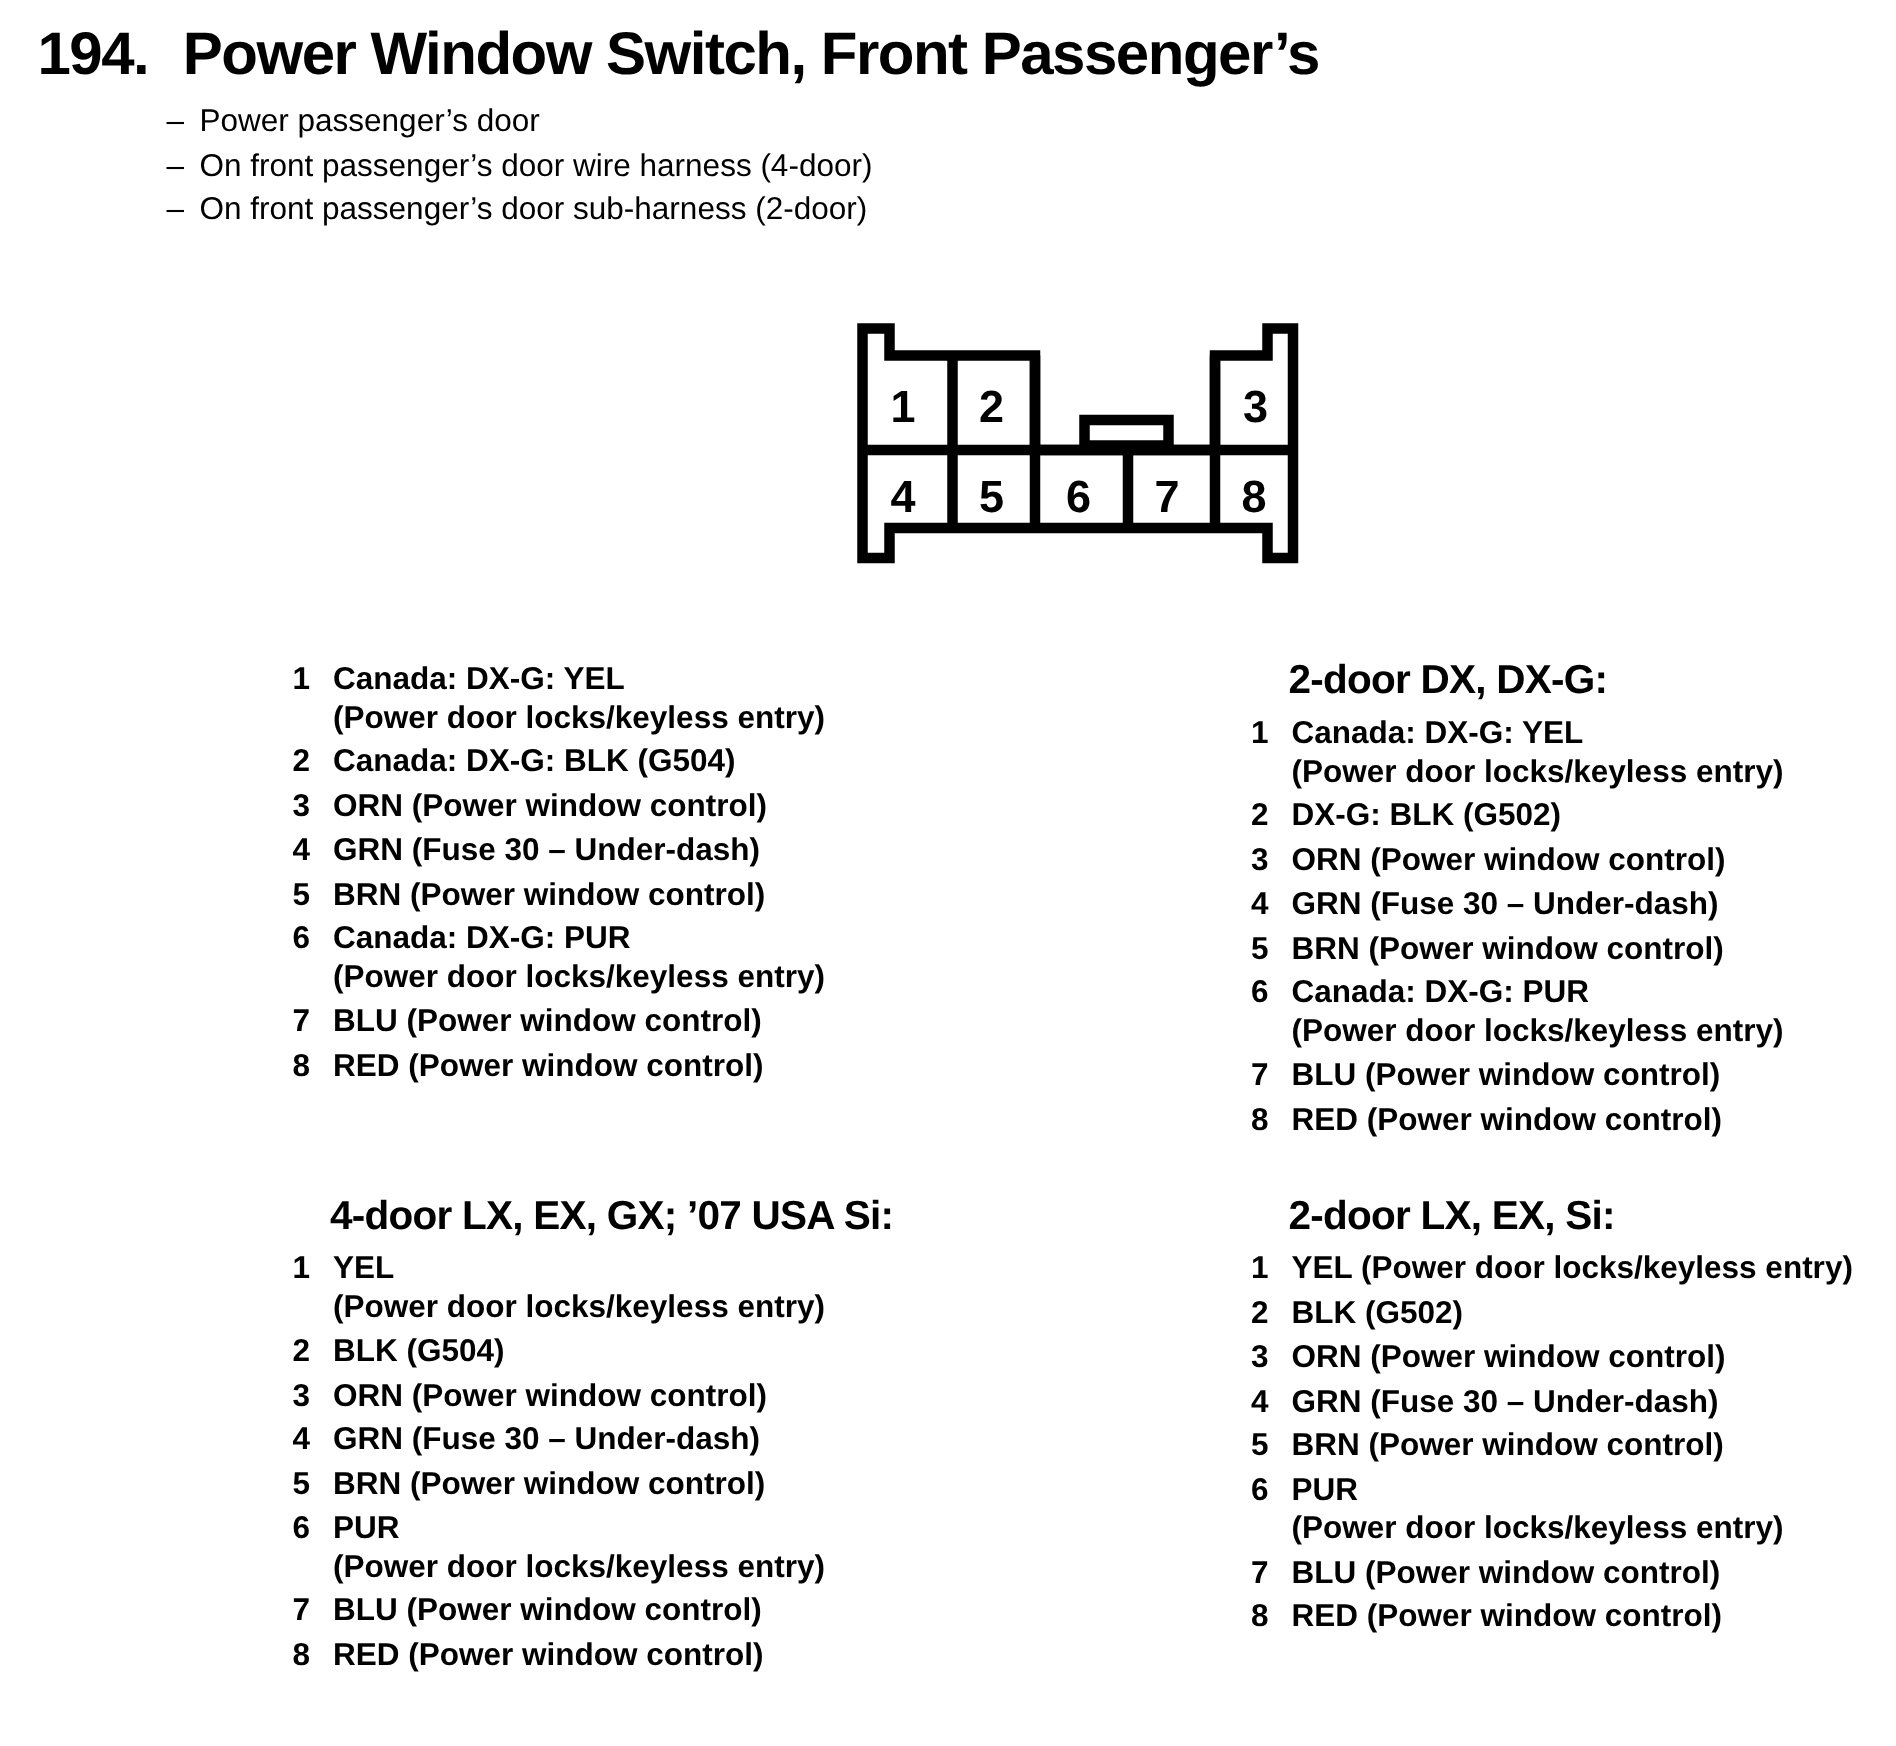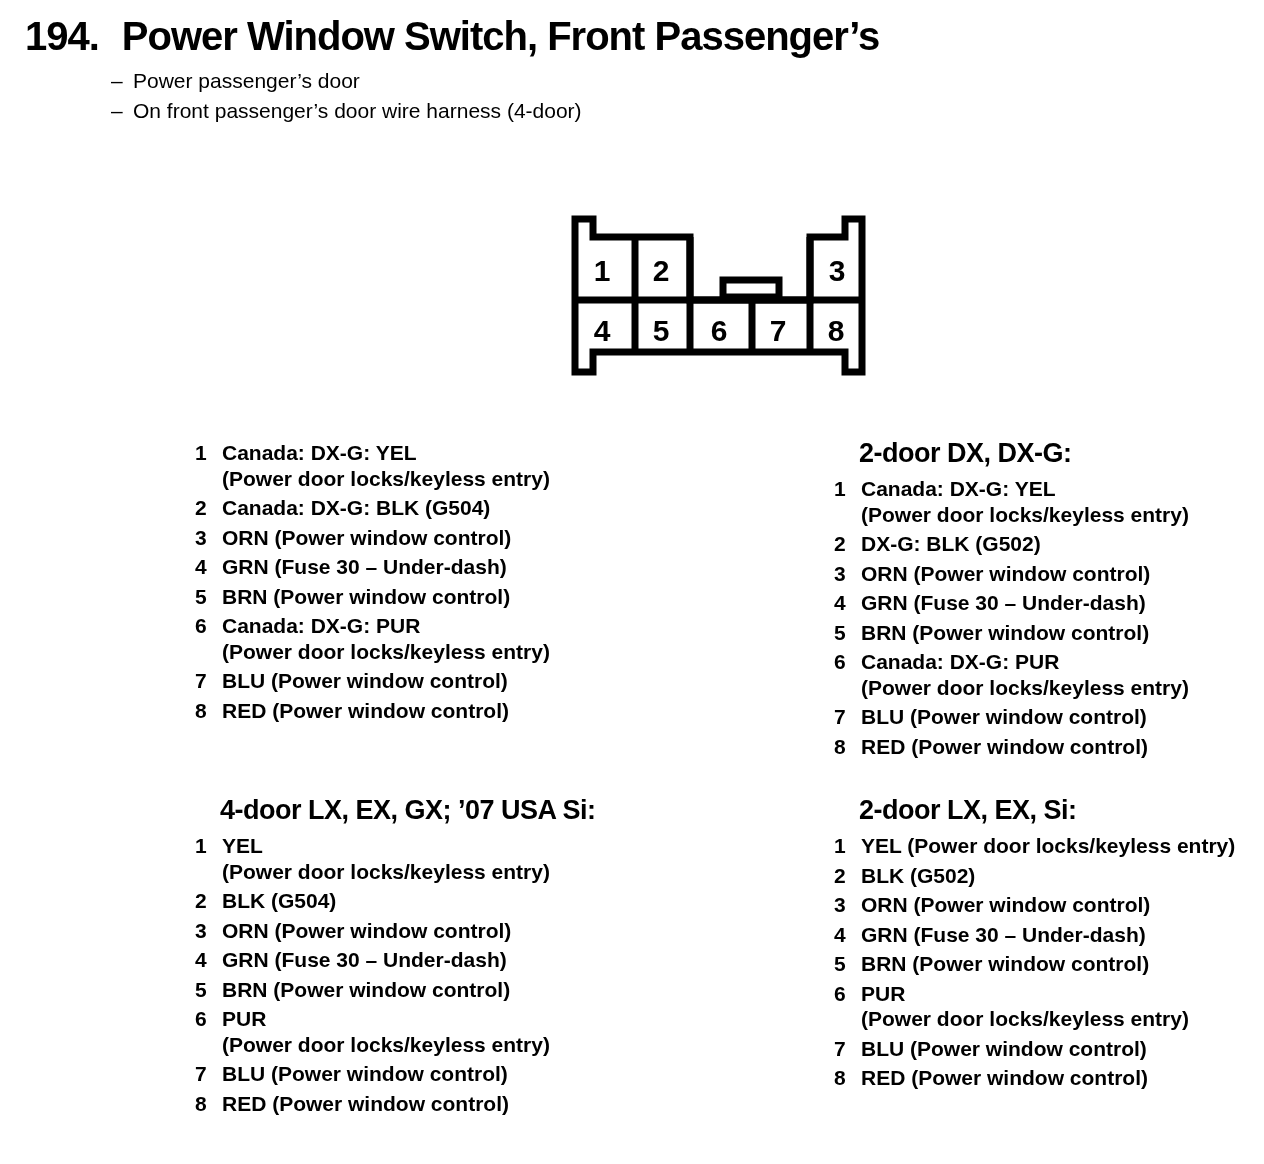--- a/index.html
+++ b/index.html
@@ -52,20 +52,21 @@
 
 <div class="page">
 
   <div class="title-row">
     <span class="fig-num">194.</span><span class="fig-title">Power Window Switch, Front Passenger’s</span>
   </div>
 
   <div class="notes">
     <div class="note-line"><span class="note-dash">–</span><span>Power passenger’s door</span></div>
     <div class="note-line"><span class="note-dash">–</span><span>On front passenger’s door wire harness (4-door)</span></div>
+    <div class="note-line"><span class="note-dash">–</span><span>On front passenger’s door sub-harness (2-door)</span></div>
   </div>
 
   <div class="connector-wrap">
     <svg viewBox="540 200 340 190">
 
       <path d="M 575 219 H 593 V 237 H 690 V 300 H 810 V 237 H 845 V 219 H 862 V 372 H 845 V 352 H 593 V 372 H 575 Z" fill="none" stroke="#000" stroke-width="7"></path>
 
       <line x1="575" y1="300" x2="862" y2="300" stroke="#000" stroke-width="7"></line>
 
       <line x1="635" y1="237" x2="635" y2="352" stroke="#000" stroke-width="7"></line>

